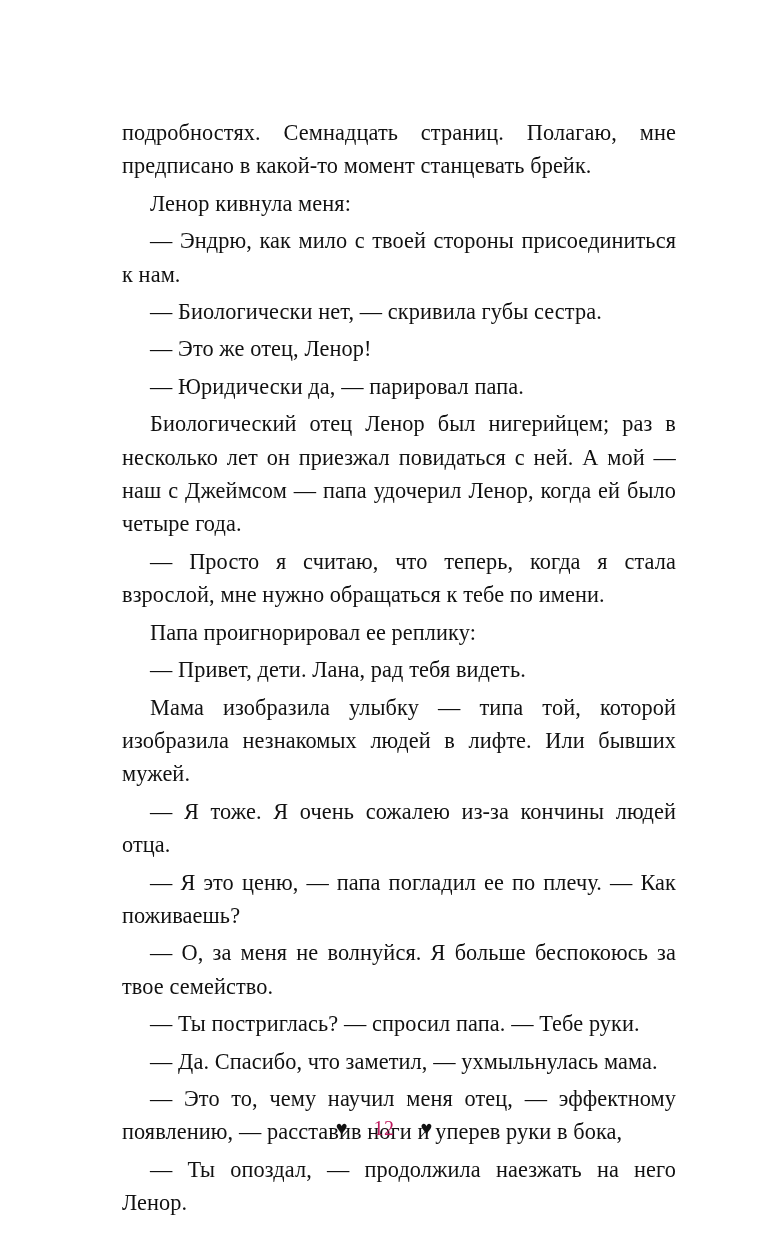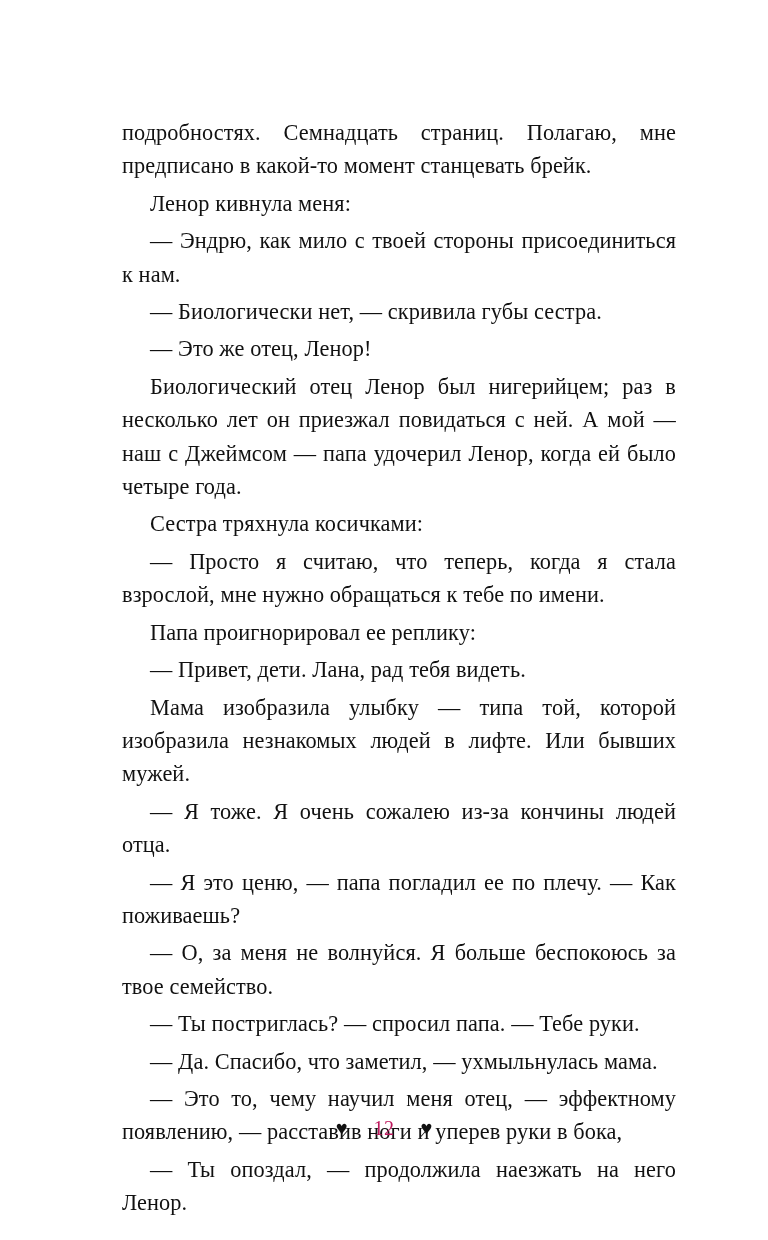--- a/index.html
+++ b/index.html
@@ -68,22 +68,22 @@
 <body>
 
 <div class="page">
 
   <div class="text-block">
     <p class="para">подробностях. Семнадцать страниц. Полагаю, мне предписано в какой-то момент станцевать брейк.</p>
     <p class="para indent">Ленор кивнула меня:</p>
     <p class="para dash">— Эндрю, как мило с твоей стороны присоединиться к нам.</p>
     <p class="para dash">— Биологически нет, — скривила губы сестра.</p>
     <p class="para dash">— Это же отец, Ленор!</p>
+    <p class="para dash">— Юридически да, — парировал папа.</p>
     <p class="para indent">Биологический отец Ленор был нигерийцем; раз в несколько лет он приезжал повидаться с ней. А мой — наш с Джеймсом — папа удочерил Ленор, когда ей было четыре года.</p>
-    <p class="para indent">Сестра тряхнула косичками:</p>
     <p class="para dash">— Просто я считаю, что теперь, когда я стала взрослой, мне нужно обращаться к тебе по имени.</p>
     <p class="para indent">Папа проигнорировал ее реплику:</p>
     <p class="para dash">— Привет, дети. Лана, рад тебя видеть.</p>
     <p class="para indent">Мама изобразила улыбку — типа той, которой изобразила незнакомых людей в лифте. Или бывших мужей.</p>
     <p class="para dash">— Я тоже. Я очень сожалею из-за кончины людей отца.</p>
     <p class="para dash">— Я это ценю, — папа погладил ее по плечу. — Как поживаешь?</p>
     <p class="para dash">— О, за меня не волнуйся. Я больше беспокоюсь за твое семейство.</p>
     <p class="para dash">— Ты постриглась? — спросил папа. — Тебе руки.</p>
     <p class="para dash">— Да. Спасибо, что заметил, — ухмыльнулась мама.</p>
     <p class="para dash">— Это то, чему научил меня отец, — эффектному появлению, — расставив ноги и уперев руки в бока,</p>

